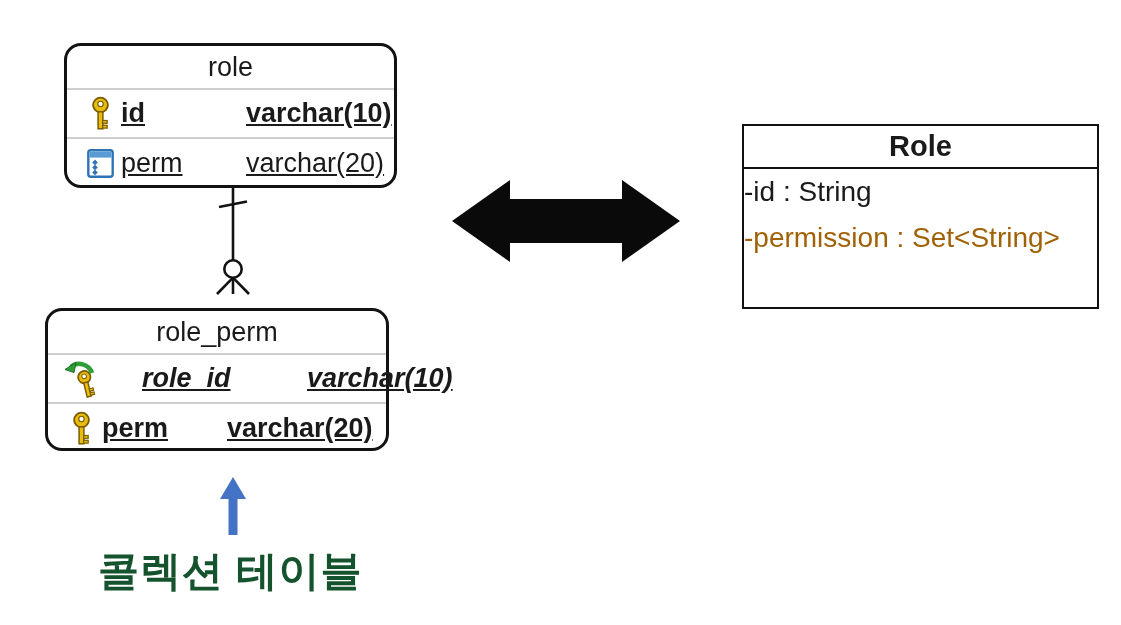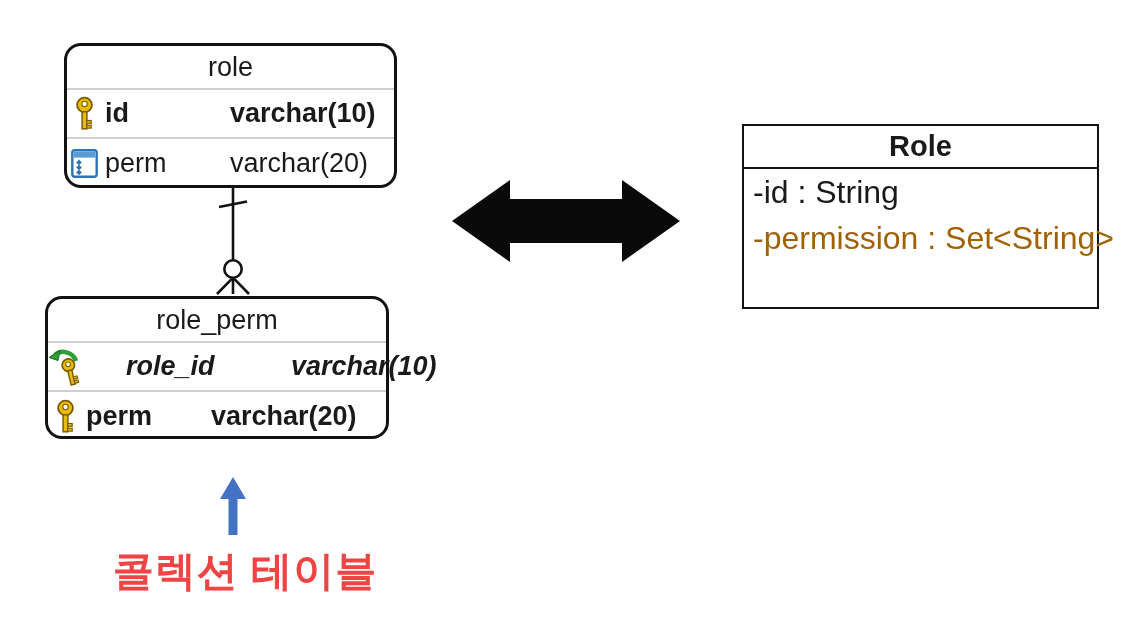--- a/index.html
+++ b/index.html
@@ -14,48 +14,48 @@
   .er-table{
     position:absolute;background:#fff;border:3px solid #121212;border-radius:17px;
     box-sizing:border-box;
   }
   .er-header{
     height:42px;display:flex;align-items:center;justify-content:center;
     font-size:27px;border-bottom:2px solid #cfcfcf;
   }
   .er-row{
     height:49px;display:flex;align-items:center;box-sizing:border-box;
-    font-size:27px;padding-left:0;
+    font-size:27px;padding-left:16px;text-decoration:underline;
   }
   .er-row.sep{border-bottom:2px solid #cfcfcf;}
   .er-icon{width:34px;display:flex;align-items:center;justify-content:center;flex:0 0 34px;}
   .er-colname{width:125px;flex:0 0 125px;padding-left:4px;white-space:nowrap;}
   .er-coltype{white-space:nowrap;text-align:right;}
   .bold{font-weight:bold;}
   .bolditalic{font-weight:bold;font-style:italic;margin-left:40px;}
 
   
   .uml-box{
     position:absolute;left:742px;top:124px;width:357px;height:185px;
     background:#fff;border:2.5px solid #121212;box-sizing:border-box;
   }
   .uml-header{
     height:43px;display:flex;align-items:center;justify-content:center;
     font-size:29px;font-weight:bold;border-bottom:2.5px solid #121212;box-sizing:border-box;
   }
   .uml-attr{
-    height:46px;display:flex;align-items:center;padding-left:9px;
-    font-size:32px;white-space:nowrap;
+    height:46px;display:flex;align-items:center;
+    font-size:28px;white-space:nowrap;
   }
   .uml-attr.blue{color:#a16207;}
 
   
   .annotation{
-    position:absolute;left:98px;top:544px;width:294px;text-align:center;
-    font-size:41px;font-weight:600;color:#ef4444;letter-spacing:1px;
+    position:absolute;left:98px;top:544px;width:294px;
+    font-size:41px;font-weight:600;color:#14532d;letter-spacing:1px;
     font-family:"Liberation Sans","DejaVu Sans",sans-serif;
   }
   svg{display:block;}
 </style>
 </head>
 <body>
 
 <div class="er-table" style="left:64px;top:43px;width:333px;height:145px;">
   <div class="er-header">role</div>
 
@@ -90,21 +90,21 @@
 
 <svg class="abs" style="left:198px;top:188px;" width="70" height="107" viewBox="0 0 70 107">
   <line x1="35" y1="0" x2="35" y2="72.5" stroke="#121212" stroke-width="2.6"></line>
   <line x1="21" y1="19" x2="49" y2="13.5" stroke="#121212" stroke-width="2.6"></line>
   <circle cx="35" cy="81" r="8.7" fill="#ffffff" stroke="#121212" stroke-width="2.6"></circle>
   <line x1="35" y1="89.7" x2="19" y2="106" stroke="#121212" stroke-width="2.6"></line>
   <line x1="35" y1="89.7" x2="35" y2="106" stroke="#121212" stroke-width="2.6"></line>
   <line x1="35" y1="89.7" x2="51" y2="106" stroke="#121212" stroke-width="2.6"></line>
 </svg>
 
-<div class="er-table" style="left:45px;top:296px;width:344px;height:143px;">
+<div class="er-table" style="left:45px;top:308px;width:344px;height:143px;">
   <div class="er-header">role_perm</div>
 
   <div class="er-row sep">
     <span class="er-icon">
       <svg width="34" height="42" viewBox="0 0 34 42">
         <g transform="translate(12,11) rotate(-14 10 17)">
           <circle cx="10.5" cy="8" r="6.2" fill="#e9bb0b" stroke="#7a5c00" stroke-width="1.7"></circle>
           <circle cx="10.5" cy="7.2" r="2.3" fill="#ffffff" stroke="#7a5c00" stroke-width="1"></circle>
           <rect x="8.5" y="13.5" width="4.2" height="14.5" fill="#e9bb0b" stroke="#7a5c00" stroke-width="1.4"></rect>
           <rect x="12.4" y="20.5" width="4" height="2.5" fill="#e9bb0b" stroke="#7a5c00" stroke-width="1.1"></rect>

